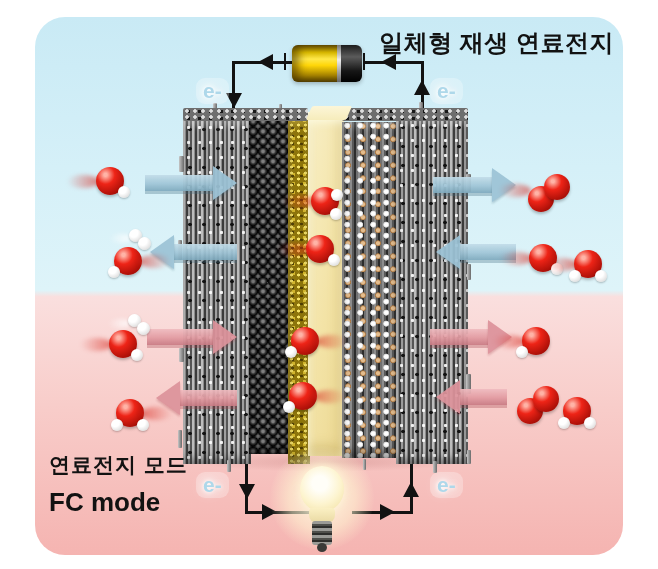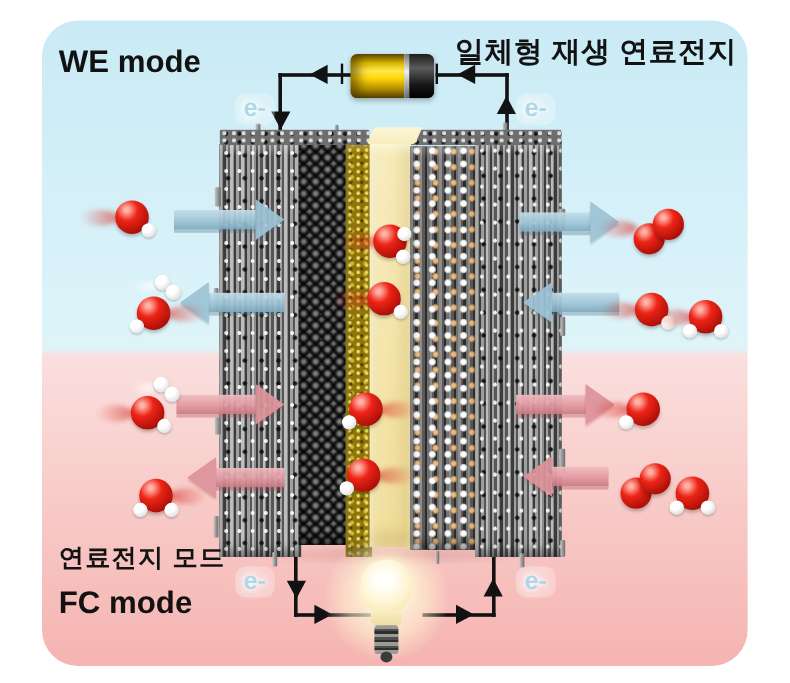--- a/index.html
+++ b/index.html
@@ -138,21 +138,20 @@
     background:linear-gradient(to left,rgba(255,255,255,.85),rgba(255,255,255,0));}
 </style>
 </head>
 <body>
 
 <div id="scene">
 
   <div class="panel"></div>
 
   <div class="lbl title">일체형 재생 연료전지</div>
-  <div class="lbl we-en">WE mode</div>
   <div class="lbl fc-en">FC mode</div>
   <div class="lbl fc-ko">연료전지 모드</div>
 
   <div class="wire" style="left:232px;top:61px;width:62px;height:3px;"></div>
   <div class="wire" style="left:232px;top:61px;width:3px;height:64px;"></div>
   <div class="wire" style="left:363px;top:61px;width:61px;height:3px;"></div>
   <div class="wire" style="left:421px;top:61px;width:3px;height:66px;"></div>
   <div class="wa left" style="left:258px;top:54px;"></div>
   <div class="wa down" style="left:226px;top:93px;"></div>
   <div class="wa left" style="left:381px;top:54px;"></div>

